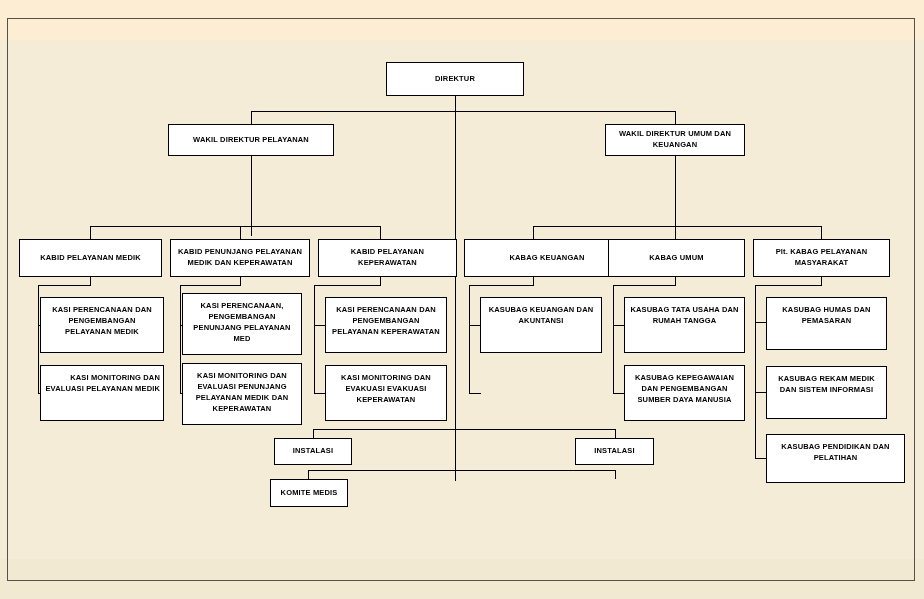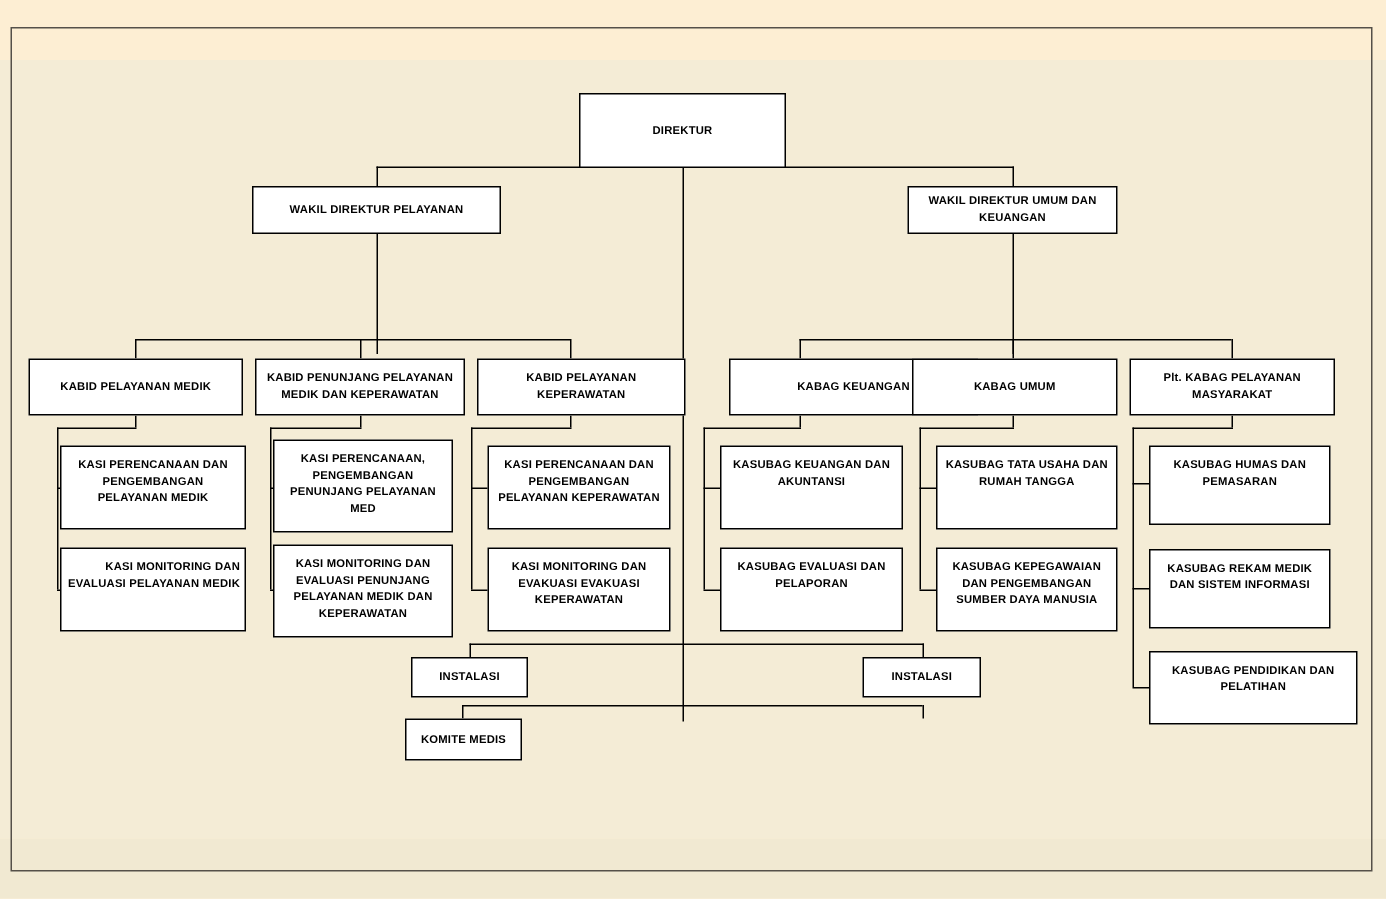--- a/index.html
+++ b/index.html
@@ -147,21 +147,21 @@
   <div class="line hline" style="left:755px; top:458px; width:12px;"></div>
 
   <div class="line hline" style="left:313px; top:429px; width:303px;"></div>
   <div class="line vline" style="left:313px; top:429px; height:9px;"></div>
   <div class="line vline" style="left:615px; top:429px; height:9px;"></div>
 
   <div class="line hline" style="left:308px; top:470px; width:307px;"></div>
   <div class="line vline" style="left:308px; top:470px; height:9px;"></div>
   <div class="line vline" style="left:615px; top:470px; height:9px;"></div>
 
-  <div class="node" style="left:386px; top:62px; width:138px; height:50px;">
+  <div class="node" style="left:386px; top:62px; width:138px; height:34px;">
     <span>DIREKTUR</span>
   </div>
 
   <div class="node" style="left:168px; top:124px; width:166px; height:32px;">
     <span>WAKIL DIREKTUR PELAYANAN</span>
   </div>
 
   <div class="node" style="left:605px; top:124px; width:140px; height:32px;">
     <span>WAKIL DIREKTUR UMUM DAN KEUANGAN</span>
   </div>
@@ -171,21 +171,21 @@
   </div>
 
   <div class="node" style="left:170px; top:239px; width:140px; height:38px;">
     <span>KABID PENUNJANG PELAYANAN MEDIK DAN KEPERAWATAN</span>
   </div>
 
   <div class="node" style="left:318px; top:239px; width:139px; height:38px;">
     <span>KABID PELAYANAN KEPERAWATAN</span>
   </div>
 
-  <div class="node" style="left:464px; top:239px; width:166px; height:38px;margin-left:22px;">
+  <div class="node" style="left:464px; top:239px; width:166px; height:38px;">
     <span>KABAG KEUANGAN</span>
   </div>
 
   <div class="node" style="left:608px; top:239px; width:137px; height:38px;">
     <span>KABAG UMUM</span>
   </div>
 
   <div class="node" style="left:753px; top:239px; width:137px; height:38px;">
     <span>Plt. KABAG PELAYANAN MASYARAKAT</span>
   </div>
@@ -211,23 +211,20 @@
   </div>
 
   <div class="node toppad" style="left:325px; top:365px; width:122px; height:56px;">
     <span>KASI MONITORING DAN EVAKUASI EVAKUASI KEPERAWATAN</span>
   </div>
 
   <div class="node toppad" style="left:480px; top:297px; width:122px; height:56px;">
     <span>KASUBAG KEUANGAN DAN AKUNTANSI</span>
   </div>
 
-  <div class="node toppad" style="left:480px; top:365px; width:122px; height:56px;">
-    <span>KASUBAG EVALUASI DAN PELAPORAN</span>
-  </div>
 
   <div class="node toppad" style="left:624px; top:297px; width:121px; height:56px;">
     <span>KASUBAG TATA USAHA DAN RUMAH TANGGA</span>
   </div>
 
   <div class="node toppad" style="left:624px; top:365px; width:121px; height:56px;">
     <span>KASUBAG KEPEGAWAIAN DAN PENGEMBANGAN SUMBER DAYA MANUSIA</span>
   </div>
 
   <div class="node toppad" style="left:766px; top:297px; width:121px; height:53px;">

